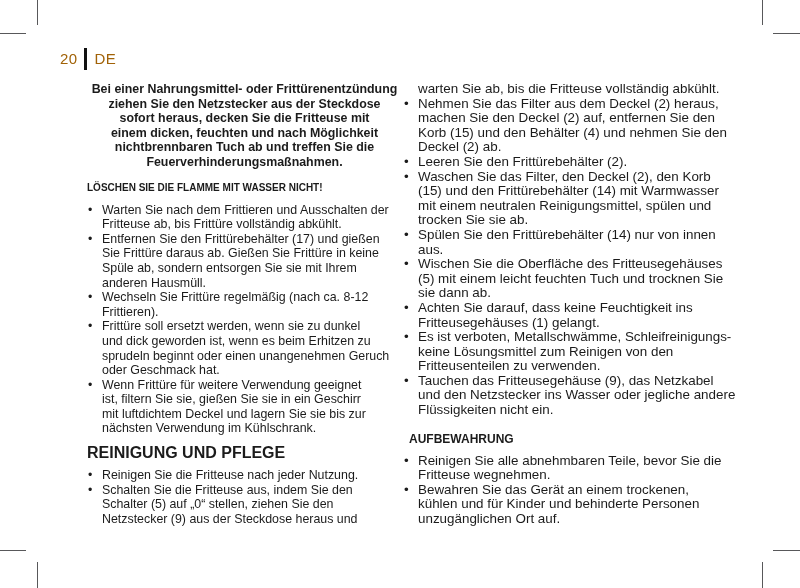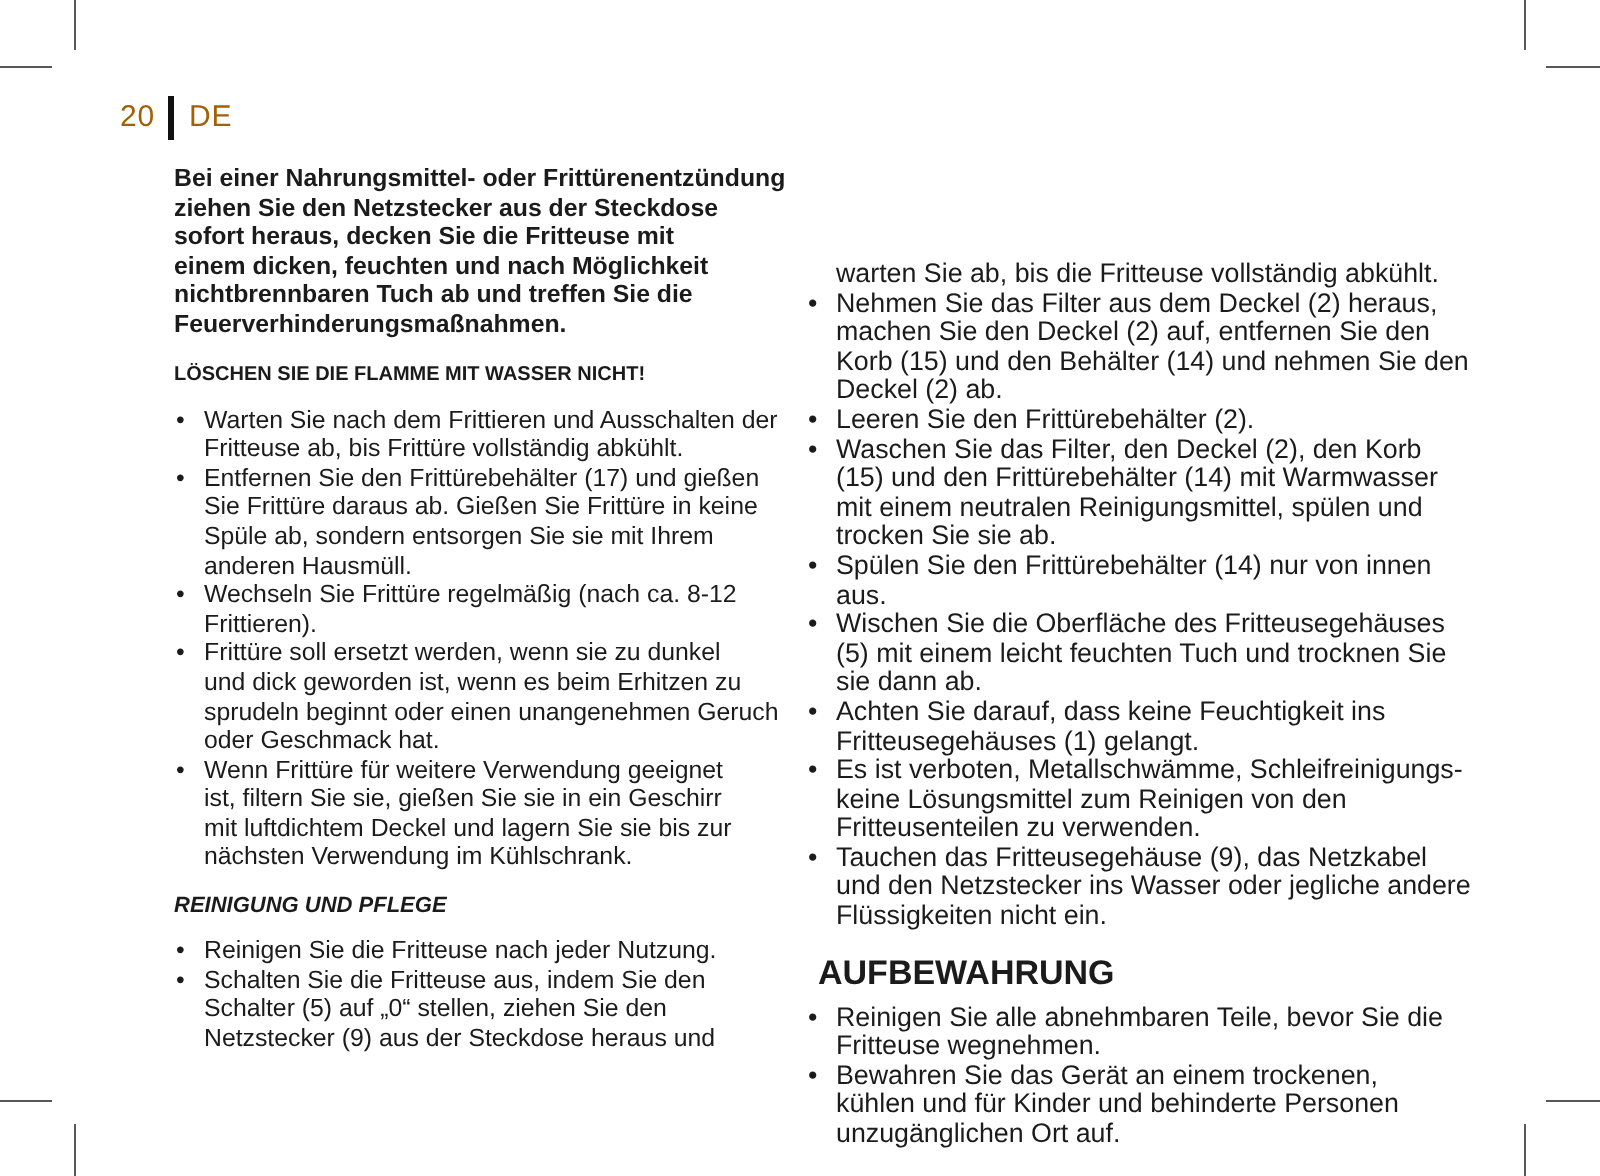--- a/index.html
+++ b/index.html
@@ -27,31 +27,31 @@
     position:absolute;left:60px;top:47px;height:23px;
     display:flex;align-items:center;
     font-size:15px;letter-spacing:.4px;color:#a16207;
   }
   .page-header .divider{
     width:3px;height:22px;background:#111;margin:0 8px 0 6px;
   }
   
   .col{position:absolute;top:82px;line-height:14.6px;}
   .col-left{left:87px;width:315px;font-size:12.4px;}
-  .col-right{left:404px;width:362px;font-size:13.4px;margin-top:48px;}
-  .intro{font-weight:bold;white-space:pre-line;margin:0;}
+  .col-right{left:404px;width:362px;font-size:13.4px;}
+  .intro{font-weight:bold;white-space:pre-line;margin:0;text-align:center;}
   .warning-heading{
     font-weight:bold;font-size:10px;line-height:15px;
     margin:10px 0 0 0;white-space:nowrap;
   }
   .section-heading{
     font-weight:bold;line-height:18px;margin:8px 0 0 0;
   }
-  .col-left .section-heading{font-size:11px;font-style:italic;}
-  .col-right .section-heading{font-size:17px;margin-left:5px;margin-top:12px;}
+  .col-left .section-heading{font-size:16px;}
+  .col-right .section-heading{font-size:12px;margin-left:5px;margin-top:12px;}
   ul.bullets{list-style:none;margin:6px 0 0 0;padding:0;}
   .col-left ul.bullets{margin-top:8px;padding-left:1px;}
   .col-left ul.cleaning{margin-top:6px;}
   ul.bullets li{position:relative;padding-left:14px;margin:0;}
   ul.bullets .bullet{position:absolute;left:0;top:0;}
   .li-text{display:block;white-space:pre-line;}
   .continuation{padding-left:14px;white-space:pre-line;margin:0;}
 </style>
 </head>
 <body>
@@ -132,21 +132,21 @@
 </div>
 
 <div class="col col-right">
   <p class="continuation">warten Sie ab, bis die Fritteuse vollständig abkühlt.</p>
 
   <ul class="bullets" style="margin-top:0;">
     <li>
         <span class="bullet">•</span>
         <span class="li-text">Nehmen Sie das Filter aus dem Deckel (2) heraus,
 machen Sie den Deckel (2) auf, entfernen Sie den
-Korb (15) und den Behälter (14) und nehmen Sie den
+Korb (15) und den Behälter (4) und nehmen Sie den
 Deckel (2) ab.</span>
       </li>
     <li>
         <span class="bullet">•</span>
         <span class="li-text">Leeren Sie den Frittürebehälter (2).</span>
       </li>
     <li>
         <span class="bullet">•</span>
         <span class="li-text">Waschen Sie das Filter, den Deckel (2), den Korb
 (15) und den Frittürebehälter (14) mit Warmwasser

